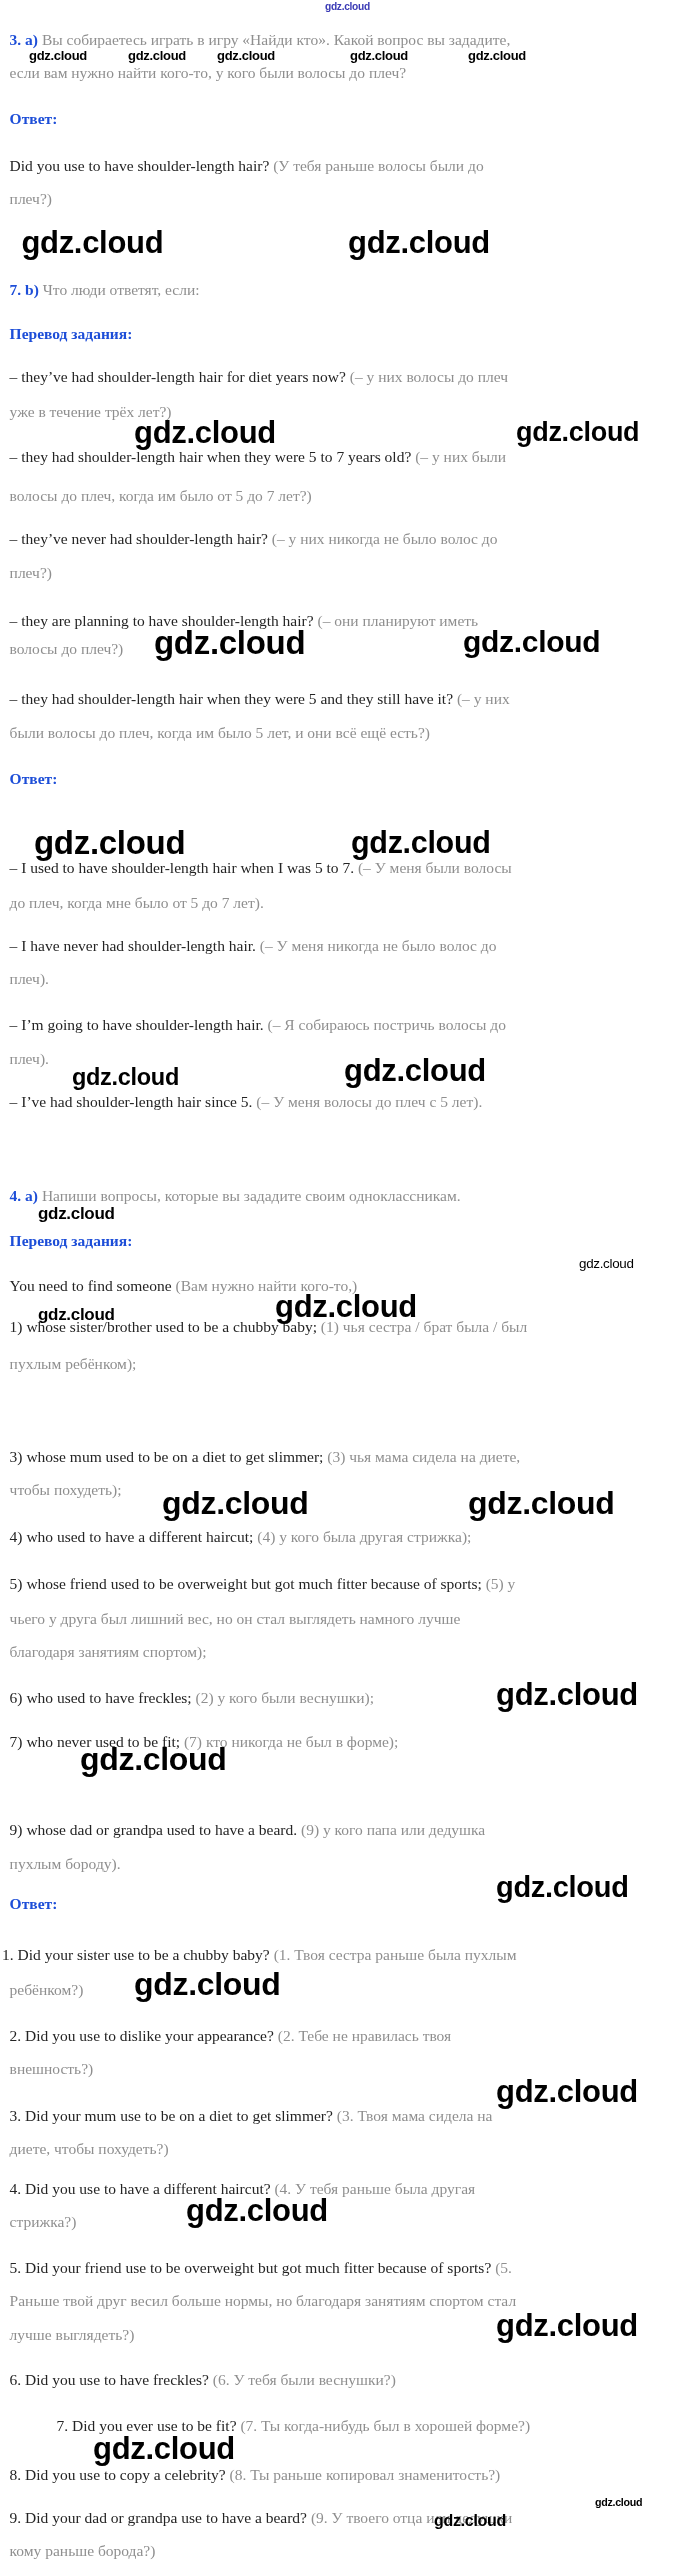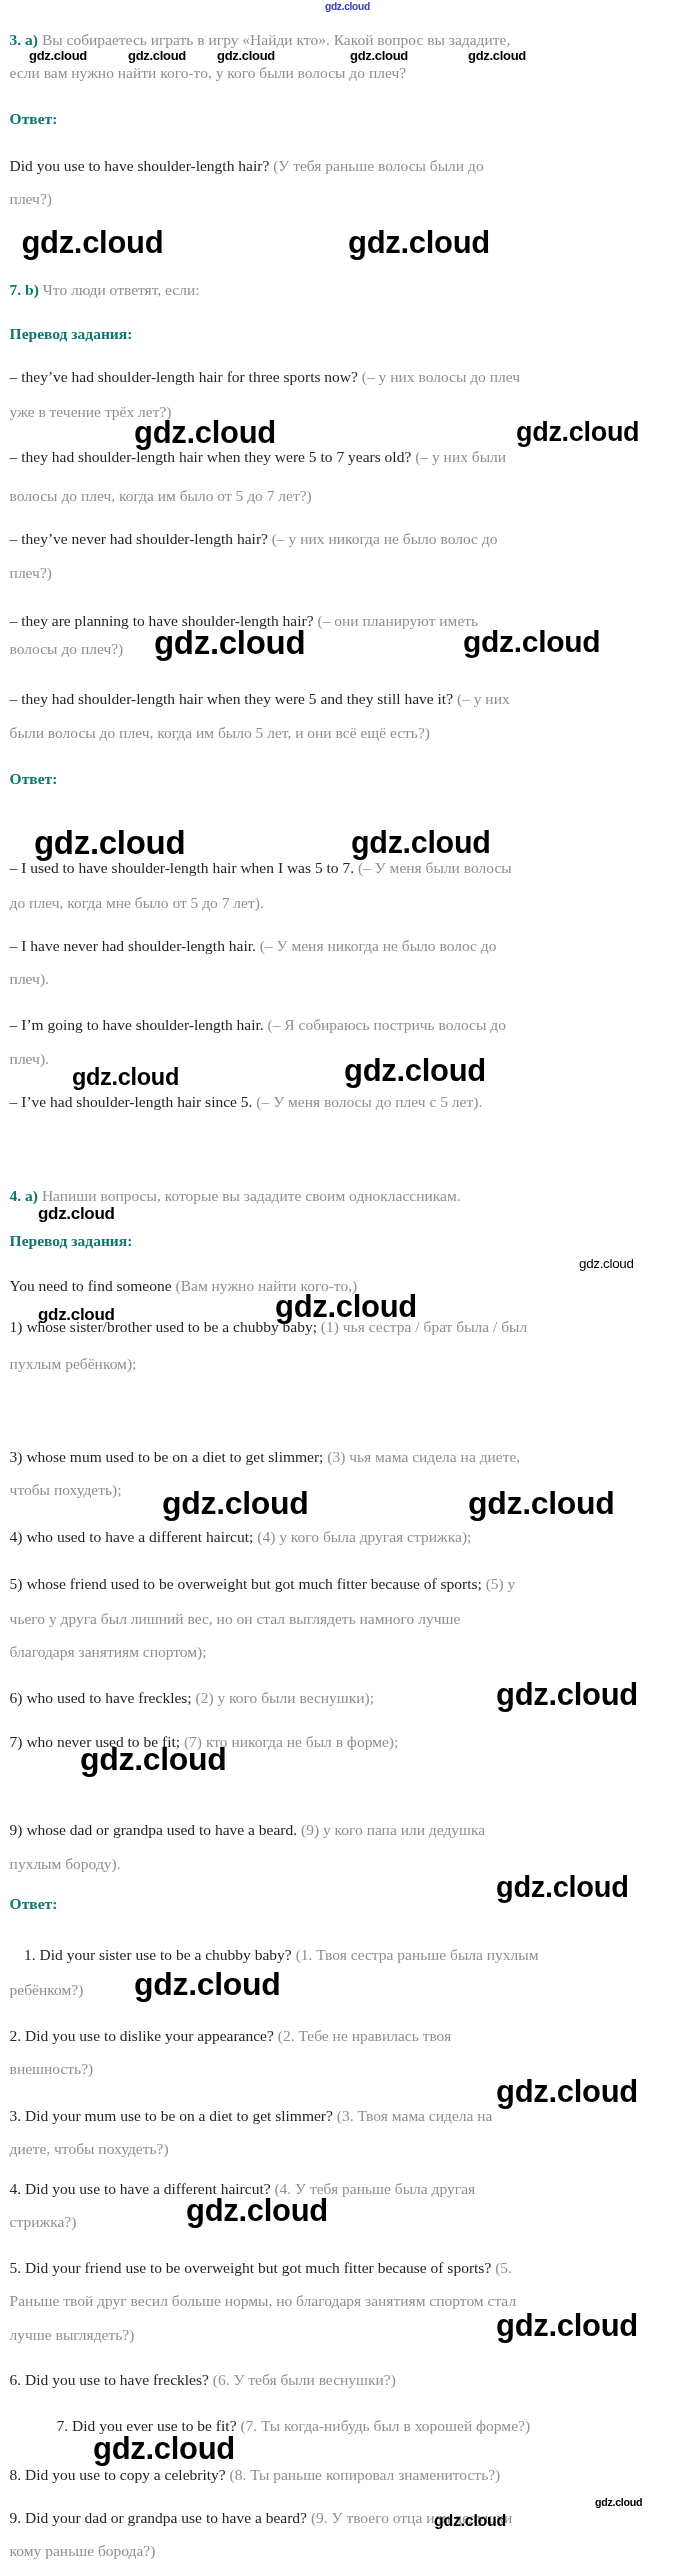--- a/index.html
+++ b/index.html
@@ -11,21 +11,21 @@
     overflow:hidden;
     font-family:"Liberation Serif", serif;
   }
   .line{
     position:absolute;
     white-space:pre;
     font-size:15.5px;
     line-height:1.15;
     font-family:"Liberation Serif", serif;
   }
-  .seg-bold{ color:#0f766e; font-weight:700; }
+  .seg-bold{ color:#1d4ed8; font-weight:700; }
   .seg-en{ color:#242424; font-weight:400; }
   .seg-ru{ color:#8f8f8f; font-weight:400; }
   .wm{
     position:absolute;
     font-family:"Liberation Sans", sans-serif;
     color:#000000;
     line-height:1;
     letter-spacing:-0.3px;
     white-space:pre;
   }
@@ -35,21 +35,21 @@
 <body>
 
 <div class="page">
     <div class="line" style="top: 31px; left: 9.6px;"><span class="seg-bold">3. a) </span><span class="seg-ru">Вы собираетесь играть в игру «Найди кто». Какой вопрос вы зададите,</span></div>
     <div class="line" style="top: 64px; left: 9.6px;"><span class="seg-ru">если вам нужно найти кого-то, у кого были волосы до плеч?</span></div>
     <div class="line" style="top: 110px; left: 9.6px;"><span class="seg-bold">Ответ:</span></div>
     <div class="line" style="top: 157px; left: 9.6px;"><span class="seg-en">Did you use to have shoulder-length hair? </span><span class="seg-ru">(У тебя раньше волосы были до</span></div>
     <div class="line" style="top: 190px; left: 9.6px;"><span class="seg-ru">плеч?)</span></div>
     <div class="line" style="top: 281px; left: 9.6px;"><span class="seg-bold">7. b) </span><span class="seg-ru">Что люди ответят, если:</span></div>
     <div class="line" style="top: 325px; left: 9.6px;"><span class="seg-bold">Перевод задания:</span></div>
-    <div class="line" style="top: 368px; left: 9.6px;"><span class="seg-en">– they’ve had shoulder-length hair for three sports now? </span><span class="seg-ru">(– у них волосы до плеч</span></div>
+    <div class="line" style="top: 368px; left: 9.6px;"><span class="seg-en">– they’ve had shoulder-length hair for diet years now? </span><span class="seg-ru">(– у них волосы до плеч</span></div>
     <div class="line" style="top: 403px; left: 9.6px;"><span class="seg-ru">уже в течение трёх лет?)</span></div>
     <div class="line" style="top: 448px; left: 9.6px;"><span class="seg-en">– they had shoulder-length hair when they were 5 to 7 years old? </span><span class="seg-ru">(– у них были</span></div>
     <div class="line" style="top: 487px; left: 9.6px;"><span class="seg-ru">волосы до плеч, когда им было от 5 до 7 лет?)</span></div>
     <div class="line" style="top: 530px; left: 9.6px;"><span class="seg-en">– they’ve never had shoulder-length hair? </span><span class="seg-ru">(– у них никогда не было волос до</span></div>
     <div class="line" style="top: 564px; left: 9.6px;"><span class="seg-ru">плеч?)</span></div>
     <div class="line" style="top: 612px; left: 9.6px;"><span class="seg-en">– they are planning to have shoulder-length hair? </span><span class="seg-ru">(– они планируют иметь</span></div>
     <div class="line" style="top: 640px; left: 9.6px;"><span class="seg-ru">волосы до плеч?)</span></div>
     <div class="line" style="top: 690px; left: 9.6px;"><span class="seg-en">– they had shoulder-length hair when they were 5 and they still have it? </span><span class="seg-ru">(– у них</span></div>
     <div class="line" style="top: 724px; left: 9.6px;"><span class="seg-ru">были волосы до плеч, когда им было 5 лет, и они всё ещё есть?)</span></div>
     <div class="line" style="top: 770px; left: 9.6px;"><span class="seg-bold">Ответ:</span></div>
@@ -69,21 +69,21 @@
     <div class="line" style="top: 1481px; left: 9.6px;"><span class="seg-ru">чтобы похудеть);</span></div>
     <div class="line" style="top: 1528px; left: 9.6px;"><span class="seg-en">4) who used to have a different haircut; </span><span class="seg-ru">(4) у кого была другая стрижка);</span></div>
     <div class="line" style="top: 1575px; left: 9.6px;"><span class="seg-en">5) whose friend used to be overweight but got much fitter because of sports; </span><span class="seg-ru">(5) у</span></div>
     <div class="line" style="top: 1610px; left: 9.6px;"><span class="seg-ru">чьего у друга был лишний вес, но он стал выглядеть намного лучше</span></div>
     <div class="line" style="top: 1643px; left: 9.6px;"><span class="seg-ru">благодаря занятиям спортом);</span></div>
     <div class="line" style="top: 1689px; left: 9.6px;"><span class="seg-en">6) who used to have freckles; </span><span class="seg-ru">(2) у кого были веснушки);</span></div>
     <div class="line" style="top: 1733px; left: 9.6px;"><span class="seg-en">7) who never used to be fit; </span><span class="seg-ru">(7) кто никогда не был в форме);</span></div>
     <div class="line" style="top: 1821px; left: 9.6px;"><span class="seg-en">9) whose dad or grandpa used to have a beard. </span><span class="seg-ru">(9) у кого папа или дедушка</span></div>
     <div class="line" style="top: 1855px; left: 9.6px;"><span class="seg-ru">пухлым бороду).</span></div>
     <div class="line" style="top: 1895px; left: 9.6px;"><span class="seg-bold">Ответ:</span></div>
-    <div class="line" style="top: 1946px; left: 24px; text-align: center;"><span class="seg-en">1. Did your sister use to be a chubby baby? </span><span class="seg-ru">(1. Твоя сестра раньше была пухлым</span></div>
+    <div class="line" style="top: 1946px; left: 2px; text-align: center;"><span class="seg-en">1. Did your sister use to be a chubby baby? </span><span class="seg-ru">(1. Твоя сестра раньше была пухлым</span></div>
     <div class="line" style="top: 1981px; left: 9.6px;"><span class="seg-ru">ребёнком?)</span></div>
     <div class="line" style="top: 2027px; left: 9.6px;"><span class="seg-en">2. Did you use to dislike your appearance? </span><span class="seg-ru">(2. Тебе не нравилась твоя</span></div>
     <div class="line" style="top: 2060px; left: 9.6px;"><span class="seg-ru">внешность?)</span></div>
     <div class="line" style="top: 2107px; left: 9.6px;"><span class="seg-en">3. Did your mum use to be on a diet to get slimmer? </span><span class="seg-ru">(3. Твоя мама сидела на</span></div>
     <div class="line" style="top: 2140px; left: 9.6px;"><span class="seg-ru">диете, чтобы похудеть?)</span></div>
     <div class="line" style="top: 2180px; left: 9.6px;"><span class="seg-en">4. Did you use to have a different haircut? </span><span class="seg-ru">(4. У тебя раньше была другая</span></div>
     <div class="line" style="top: 2213px; left: 9.6px;"><span class="seg-ru">стрижка?)</span></div>
     <div class="line" style="top: 2259px; left: 9.6px;"><span class="seg-en">5. Did your friend use to be overweight but got much fitter because of sports? </span><span class="seg-ru">(5.</span></div>
     <div class="line" style="top: 2292px; left: 9.6px;"><span class="seg-ru">Раньше твой друг весил больше нормы, но благодаря занятиям спортом стал</span></div>
     <div class="line" style="top: 2326px; left: 9.6px;"><span class="seg-ru">лучше выглядеть?)</span></div>

